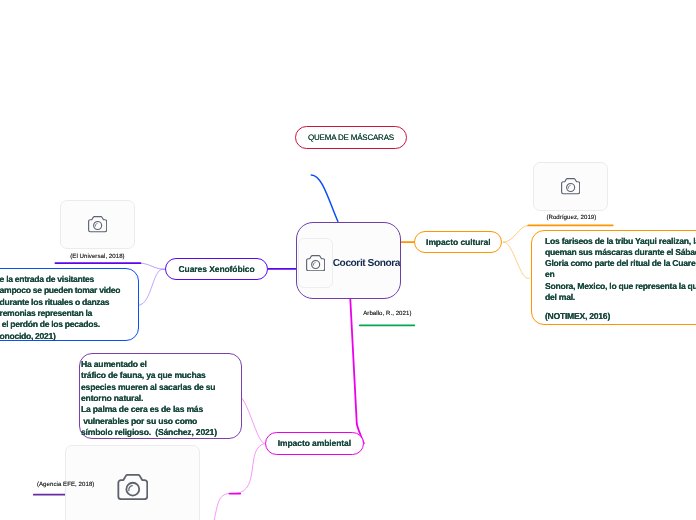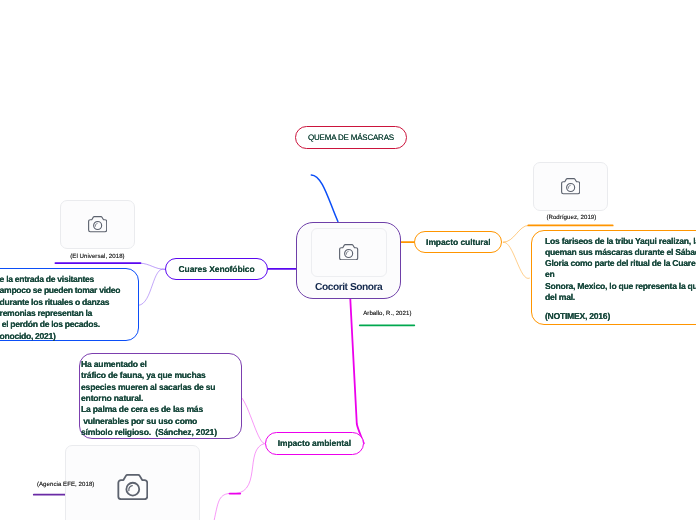--- a/index.html
+++ b/index.html
@@ -21,21 +21,21 @@
         font-size:8.6px;line-height:11.3px;letter-spacing:-.2px;}
 
   .imgbox{position:absolute;box-sizing:border-box;background:#fcfcfd;
           border:1px solid #eaebee;border-radius:7px;
           display:flex;align-items:center;justify-content:center;}
   .cap{position:absolute;color:#3c3c3c;font-size:6.1px;letter-spacing:.05px;
        white-space:nowrap;font-weight:normal;}
 
   
   #root-node{left:296.4px;top:222.1px;width:104.6px;height:77.3px;border:1.4px solid #6e3fa8;
-             border-radius:17px;flex-direction:column;background:#fcfcfd;
+             border-radius:17px;background:#fcfcfd;
              justify-content:flex-start;}
   #root-img{width:75.5px;height:49.2px;margin-top:4.6px;margin-left:0.8px;border-radius:6px;border:1px solid #edeef1;}
   #root-label{font-size:10.2px;font-weight:bold;color:#14294d;margin-top:4.8px;
               letter-spacing:-.45px;}
   #root-cap{left:363.2px;top:310.4px;font-size:6.1px;color:#3c3c3c;}
 </style>
 </head>
 <body>
 
 <div class="canvas">

